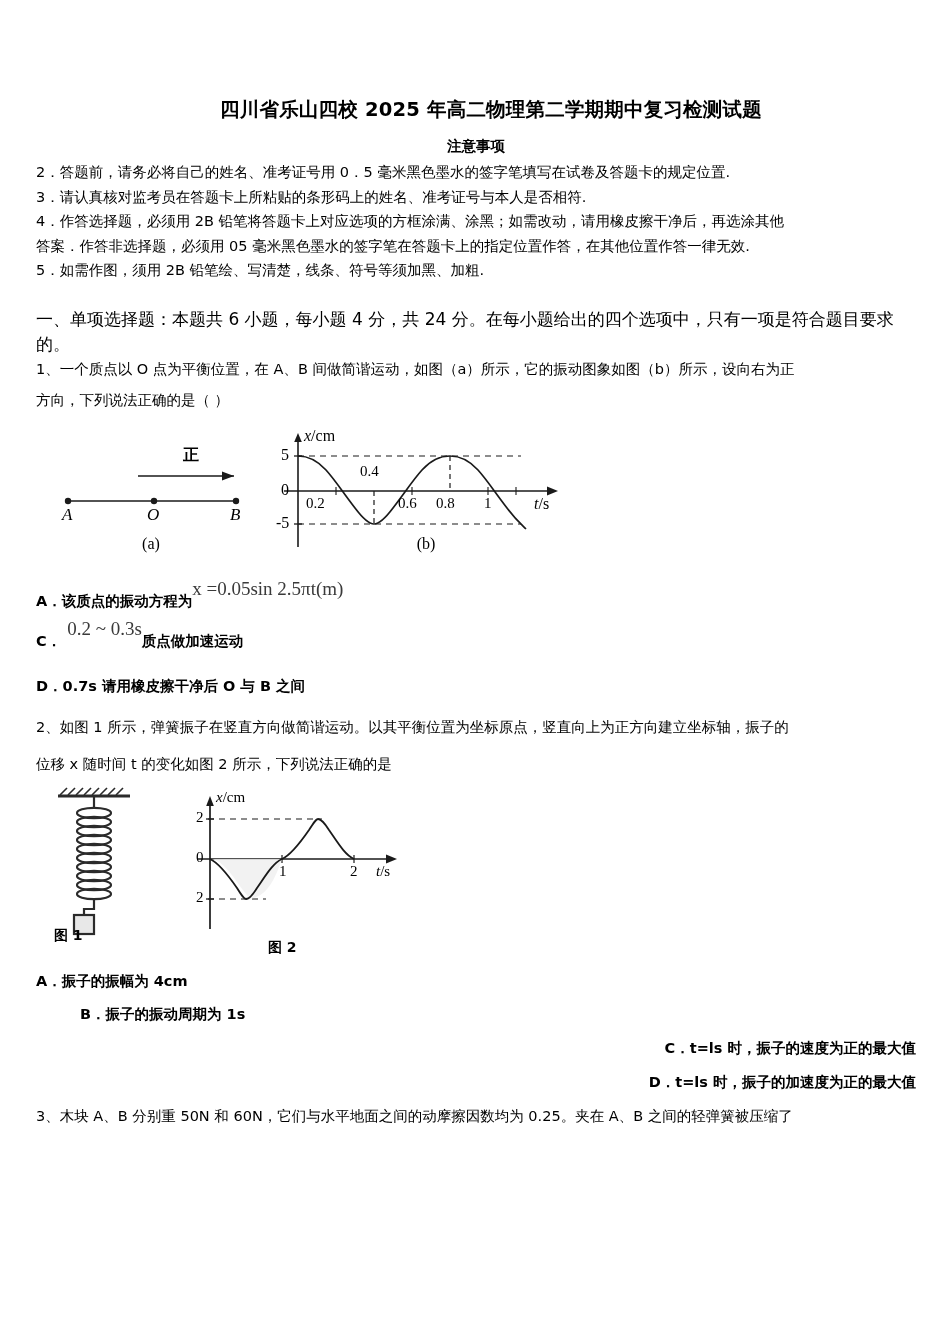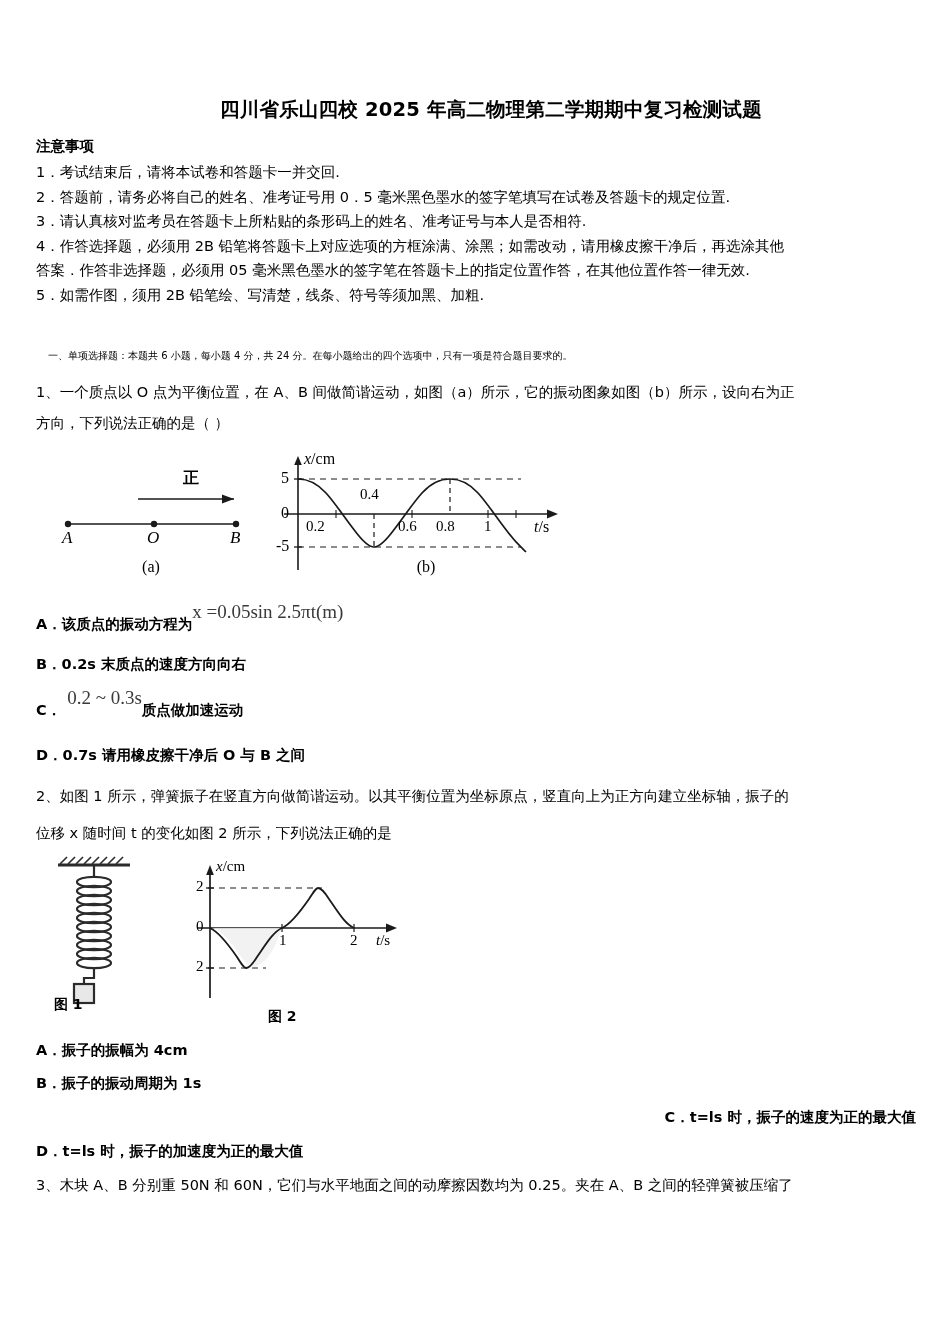--- a/index.html
+++ b/index.html
@@ -29,35 +29,36 @@
     letter-spacing:0.2px;
     margin:0 0 14px 0;
     padding-left:30px;
     white-space:nowrap;
   }
   .notice-head{
     font-family:"DejaVu Sans", sans-serif;
     font-weight:bold;
     font-size:14.5px;
     margin:0 0 4px 0;
+    text-align:center;
   }
   .notice-line{
     font-family:"DejaVu Sans", sans-serif;
     font-size:14.5px;
     line-height:24.5px;
     margin:0;
     font-weight:500;
   }
   .spacer-lg{height:24px;}
   .sec-head{
     font-family:"DejaVu Sans", sans-serif;
-    font-size:10px;
+    font-size:17px;
     line-height:25px;
     font-weight:500;
-    margin:12px;
+    margin:0;
   }
   .q-line{
     font-family:"DejaVu Sans", sans-serif;
     font-size:14.5px;
     line-height:37px;
     font-weight:500;
     margin:0;
   }
   .q-line.tight{line-height:25px;}
   .opt{
@@ -110,21 +111,20 @@
 </style>
 </head>
 <body>
 
 <div class="page">
  <div class="content">
 
   <div class="doc-title">四川省乐山四校 2025 年高二物理第二学期期中复习检测试题</div>
 
   <div class="notice-head">注意事项</div>
-  <div class="notice-line">1．考试结束后，请将本试卷和答题卡一并交回.</div>
   <div class="notice-line">2．答题前，请务必将自己的姓名、准考证号用 0．5 毫米黑色墨水的签字笔填写在试卷及答题卡的规定位置.</div>
   <div class="notice-line">3．请认真核对监考员在答题卡上所粘贴的条形码上的姓名、准考证号与本人是否相符.</div>
   <div class="notice-line">4．作答选择题，必须用 2B 铅笔将答题卡上对应选项的方框涂满、涂黑；如需改动，请用橡皮擦干净后，再选涂其他</div>
   <div class="notice-line">答案．作答非选择题，必须用 05 毫米黑色墨水的签字笔在答题卡上的指定位置作答，在其他位置作答一律无效.</div>
   <div class="notice-line">5．如需作图，须用 2B 铅笔绘、写清楚，线条、符号等须加黑、加粗.</div>
 
   <div class="spacer-lg"></div>
 
   <div class="sec-head">一、单项选择题：本题共 6 小题，每小题 4 分，共 24 分。在每小题给出的四个选项中，只有一项是符合题目要求的。</div>
 
@@ -192,23 +192,20 @@
       <div style="position:absolute;left:84px;top:38px;font-family:'Liberation Serif',serif;font-size:15px;">0.4</div>
       <div style="position:absolute;left:122px;top:70px;font-family:'Liberation Serif',serif;font-size:15px;">0.6</div>
       <div style="position:absolute;left:160px;top:70px;font-family:'Liberation Serif',serif;font-size:15px;">0.8</div>
       <div style="position:absolute;left:208px;top:70px;font-family:'Liberation Serif',serif;font-size:15px;">1</div>
       <div class="fig-cap" style="position:absolute;left:115px;top:110px;width:70px;">(b)</div>
     </div>
   </div>
 
   <div class="opt" style="line-height:34px;margin-top:6px;">
     <span class="lbl">A．</span><span>该质点的振动方程为</span><span class="formula raised">x =0.05sin 2.5πt(m)</span>
-  </div>
-  <div class="opt" style="line-height:46px;">
-    <span class="lbl">B．</span><span>0.2s 末质点的速度方向向右</span>
   </div>
   <div class="opt" style="line-height:44px;">
     <span class="lbl">C．</span><span class="formula raised" style="margin-left:6px;">0.2 ~ 0.3s</span><span>质点做加速运动</span>
   </div>
   <div class="opt" style="line-height:46px;">
     <span class="lbl">D．</span><span>0.7s 请用橡皮擦干净后 O 与 B 之间</span>
   </div>
 
   <div class="q-line">2、如图 1 所示，弹簧振子在竖直方向做简谐运动。以其平衡位置为坐标原点，竖直向上为正方向建立坐标轴，振子的</div>
   <div class="q-line">位移 x 随时间 t 的变化如图 2 所示，下列说法正确的是</div>
@@ -286,26 +283,26 @@
       <div style="position:absolute;left:2px;top:102px;font-family:'Liberation Serif',serif;font-size:15px;">2</div>
       <div style="position:absolute;left:85px;top:76px;font-family:'Liberation Serif',serif;font-size:15px;">1</div>
       <div style="position:absolute;left:156px;top:76px;font-family:'Liberation Serif',serif;font-size:15px;">2</div>
       <div style="position:absolute;left:74px;top:152px;font-family:'DejaVu Sans',sans-serif;font-size:14px;font-weight:bold;">图 2</div>
     </div>
   </div>
 
   <div class="opt" style="line-height:32px;">
     <span class="lbl">A．</span><span>振子的振幅为 4cm</span>
   </div>
-  <div class="opt" style="line-height:34px;">
+  <div class="opt" style="line-height:34px;margin-left:44px;">
     <span class="lbl">B．</span><span>振子的振动周期为 1s</span>
   </div>
   <div class="opt" style="line-height:34px;text-align:right;">
     <span class="lbl">C．</span><span>t=ls 时，振子的速度为正的最大值</span>
   </div>
-  <div class="opt" style="line-height:34px;">
+  <div class="opt" style="line-height:34px;text-align:right;">
     <span class="lbl">D．</span><span>t=ls 时，振子的加速度为正的最大值</span>
   </div>
 
   <div class="q-line" style="line-height:34px;">3、木块 A、B 分别重 50N 和 60N，它们与水平地面之间的动摩擦因数均为 0.25。夹在 A、B 之间的轻弹簧被压缩了</div>
 
  </div>
 </div>
 
 </body></html>

